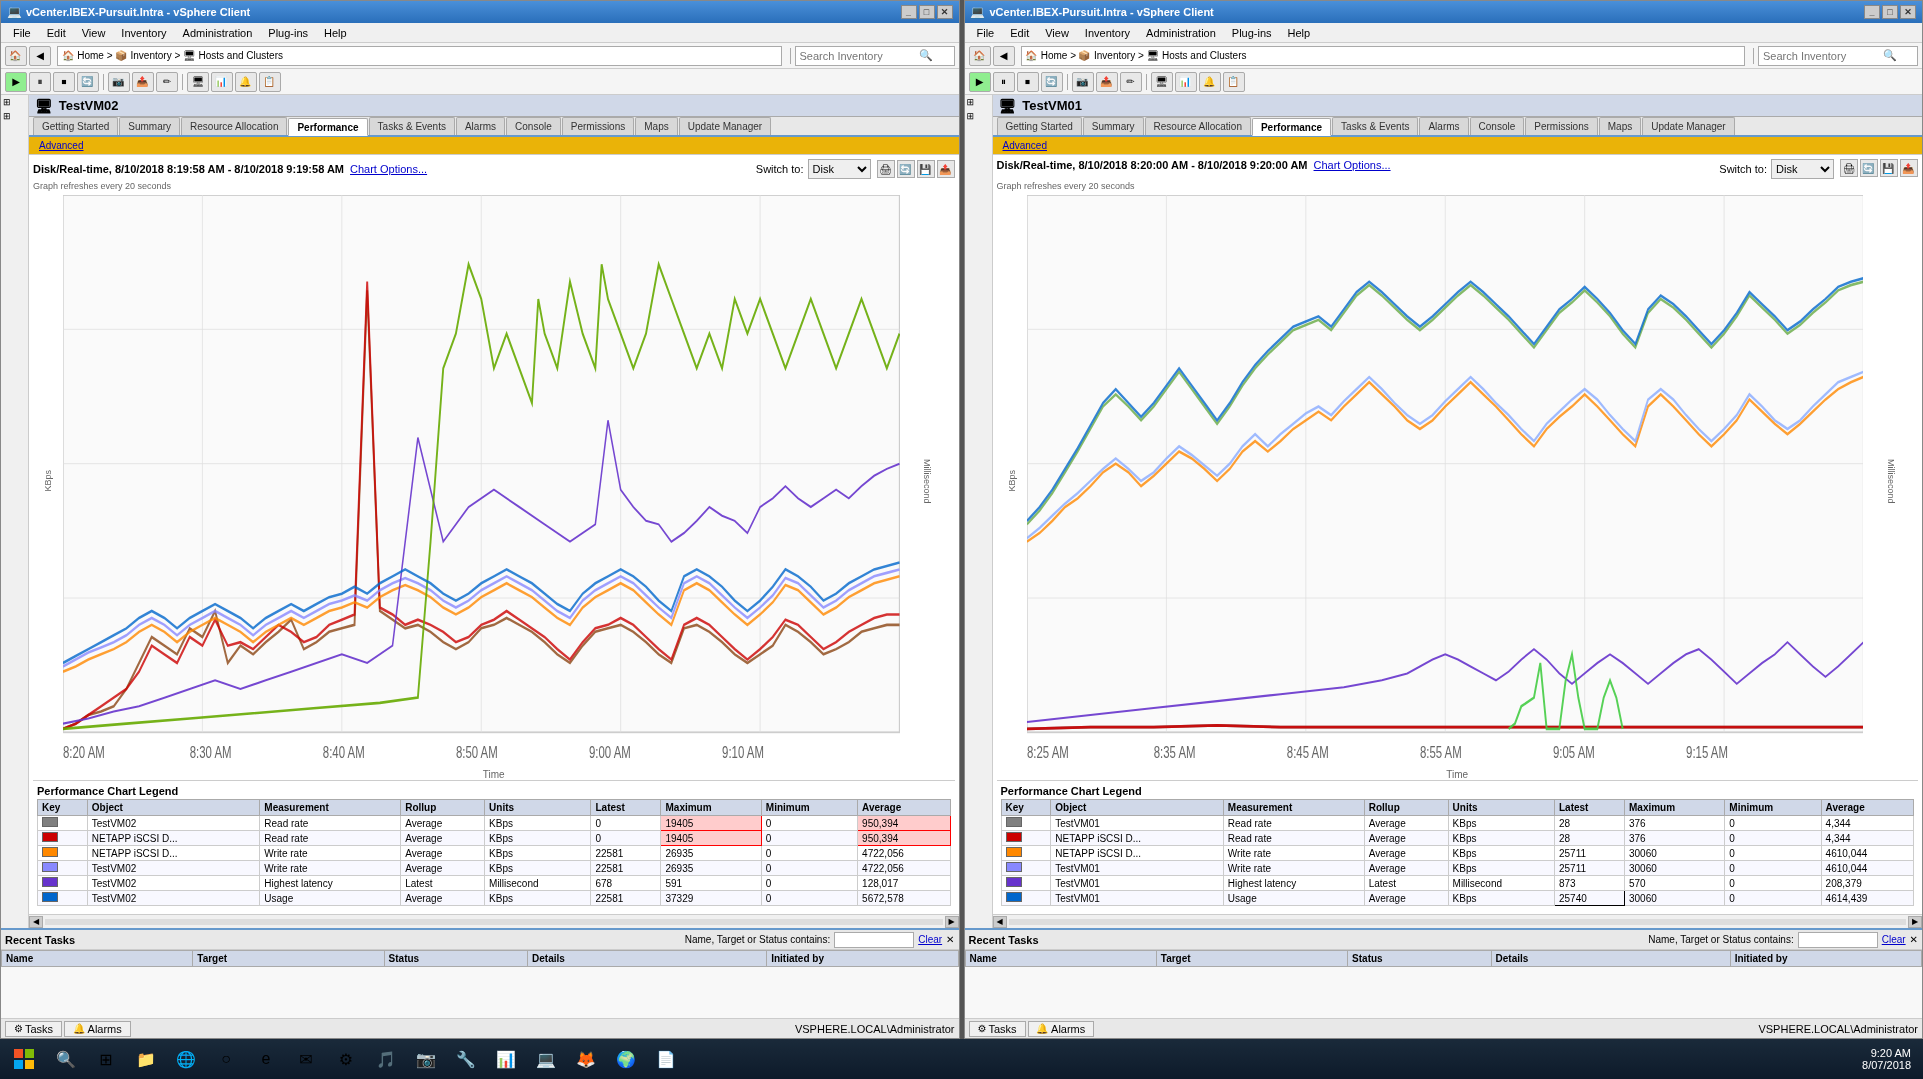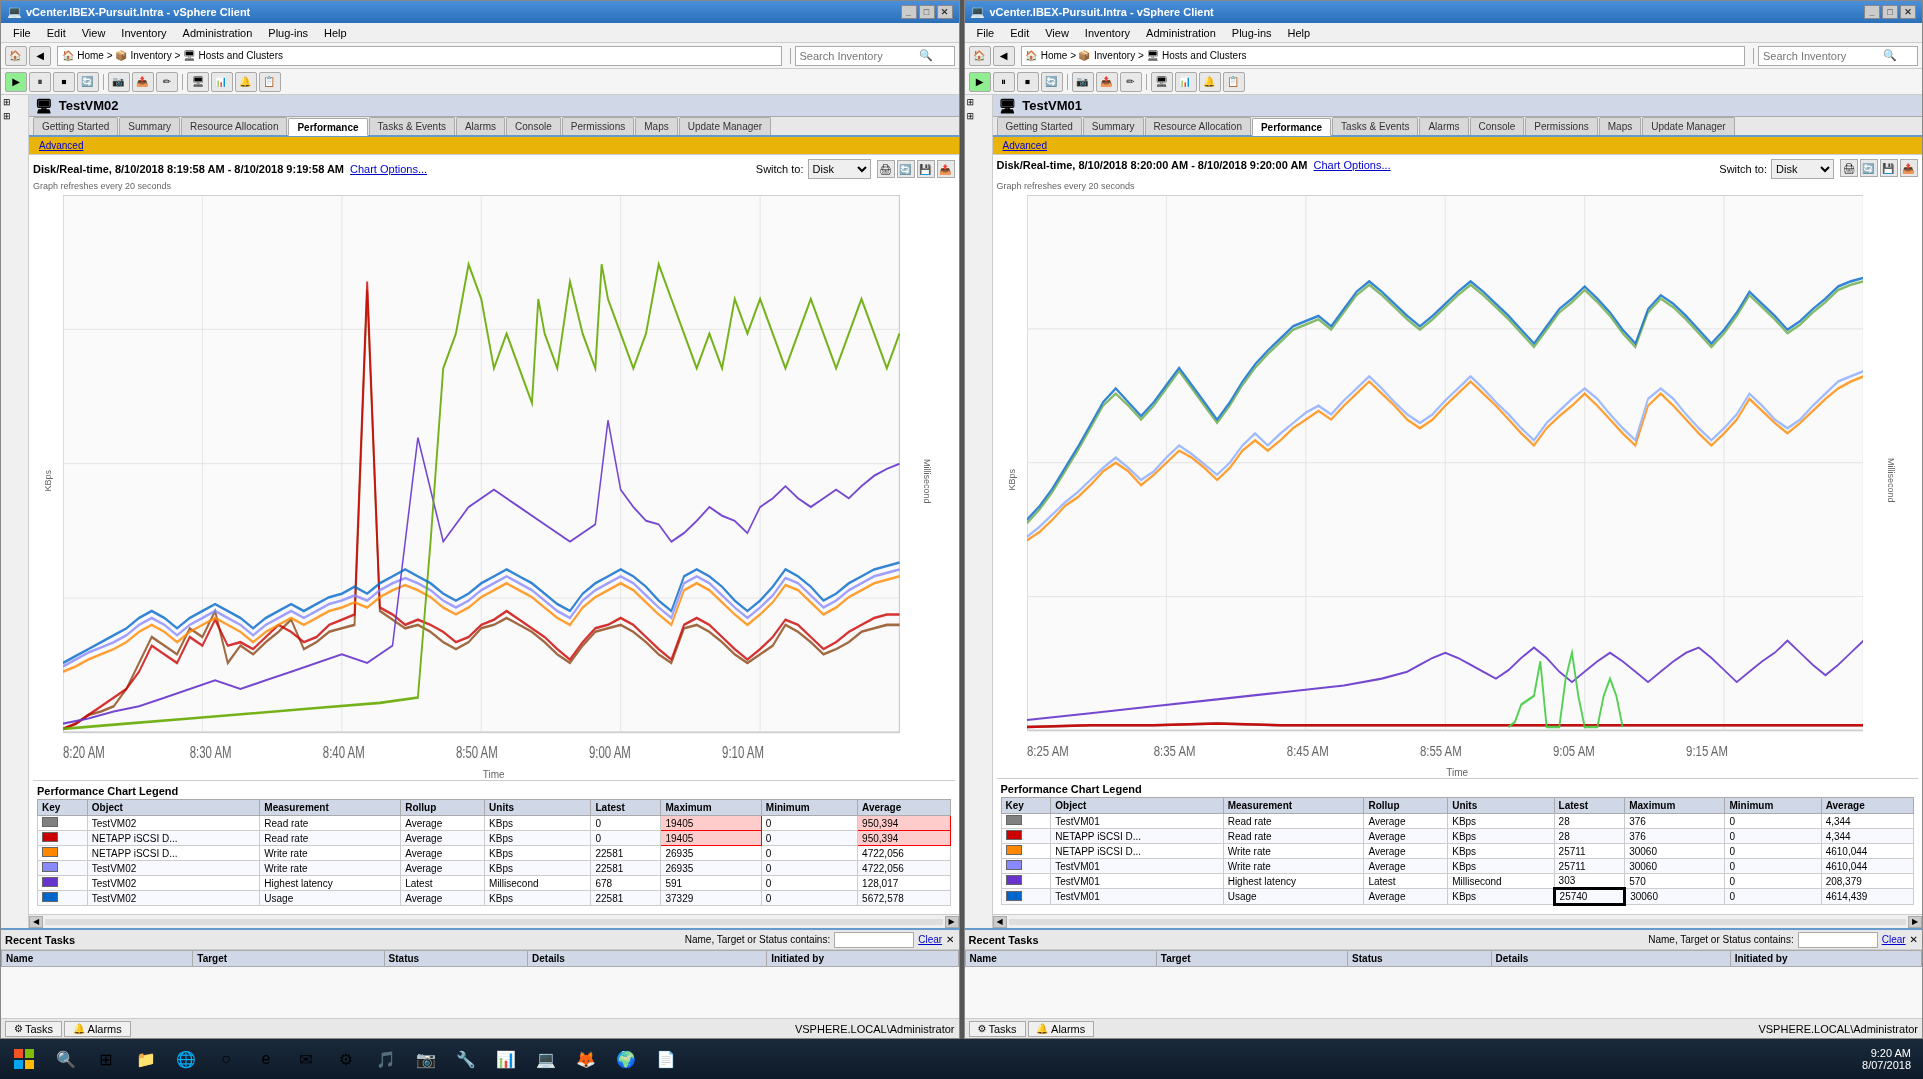--- a/index.html
+++ b/index.html
@@ -609,34 +609,34 @@
     <td style="border:1px solid #ccc; padding:1px 4px;">4610,044</td>
   </tr>
                   <tr>
     <td style="border:1px solid #ccc; padding:1px 4px;">
       <span style="display:inline-block; width:16px; height:10px; background:#6633cc; border:1px solid #666;"></span>
     </td>
     <td style="border:1px solid #ccc; padding:1px 4px;">TestVM01</td>
     <td style="border:1px solid #ccc; padding:1px 4px;">Highest latency</td>
     <td style="border:1px solid #ccc; padding:1px 4px;">Latest</td>
     <td style="border:1px solid #ccc; padding:1px 4px;">Millisecond</td>
-    <td style="border:1px solid #ccc; padding:1px 4px;">303</td>
+    <td style="border:1px solid #ccc; padding:1px 4px;">873</td>
     <td style="border:1px solid #ccc; padding:1px 4px;">570</td>
     <td style="border:1px solid #ccc; padding:1px 4px;">0</td>
     <td style="border:1px solid #ccc; padding:1px 4px;">208,379</td>
   </tr>
                   <tr style="background: rgb(248, 248, 255);">
     <td style="border:1px solid #ccc; padding:1px 4px;">
       <span style="display:inline-block; width:16px; height:10px; background:#0066cc; border:1px solid #666;"></span>
     </td>
     <td style="border:1px solid #ccc; padding:1px 4px;">TestVM01</td>
     <td style="border:1px solid #ccc; padding:1px 4px;">Usage</td>
     <td style="border:1px solid #ccc; padding:1px 4px;">Average</td>
     <td style="border:1px solid #ccc; padding:1px 4px;">KBps</td>
-    <td style="border:3px solid #000000; padding:1px 4px;">25740</td>
+    <td style="border:1px solid #000000; padding:1px 4px;">25740</td>
     <td style="border:1px solid #ccc; padding:1px 4px;">30060</td>
     <td style="border:1px solid #ccc; padding:1px 4px;">0</td>
     <td style="border:1px solid #ccc; padding:1px 4px;">4614,439</td>
   </tr>
                 </tbody>
             </table>
           </div>
         </div>
 
         <div style="height:14px; background:#f0f0f0; border-top:1px solid #ccc; display:flex; align-items:center;">

